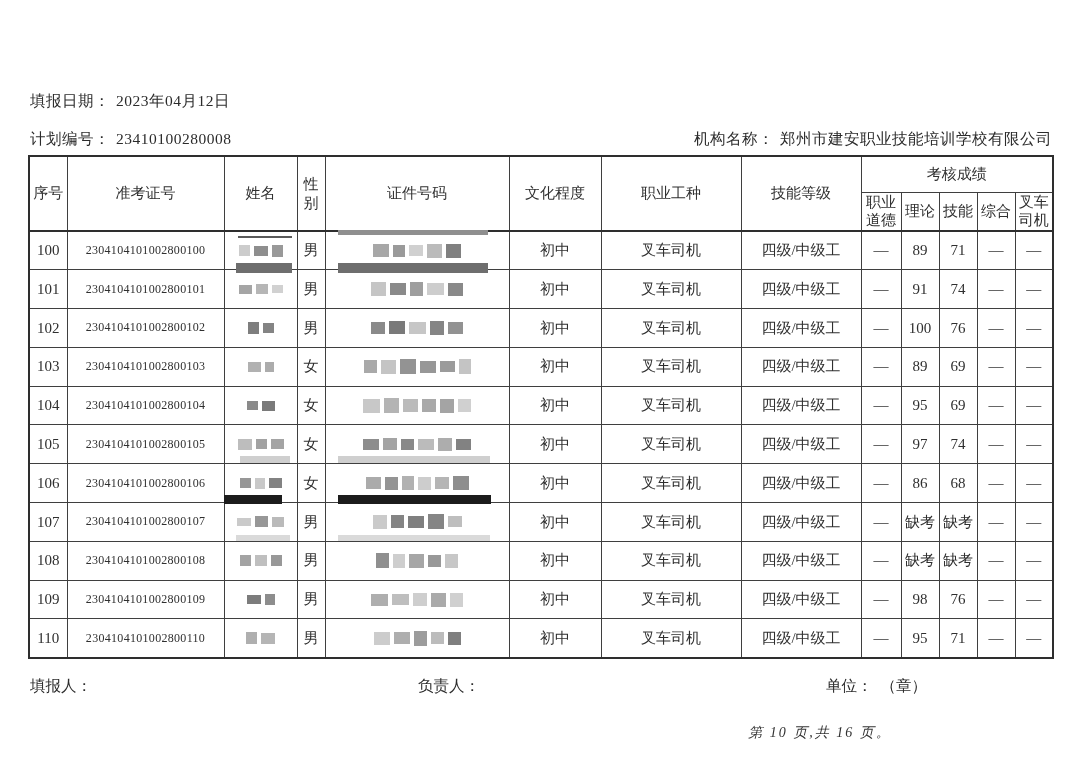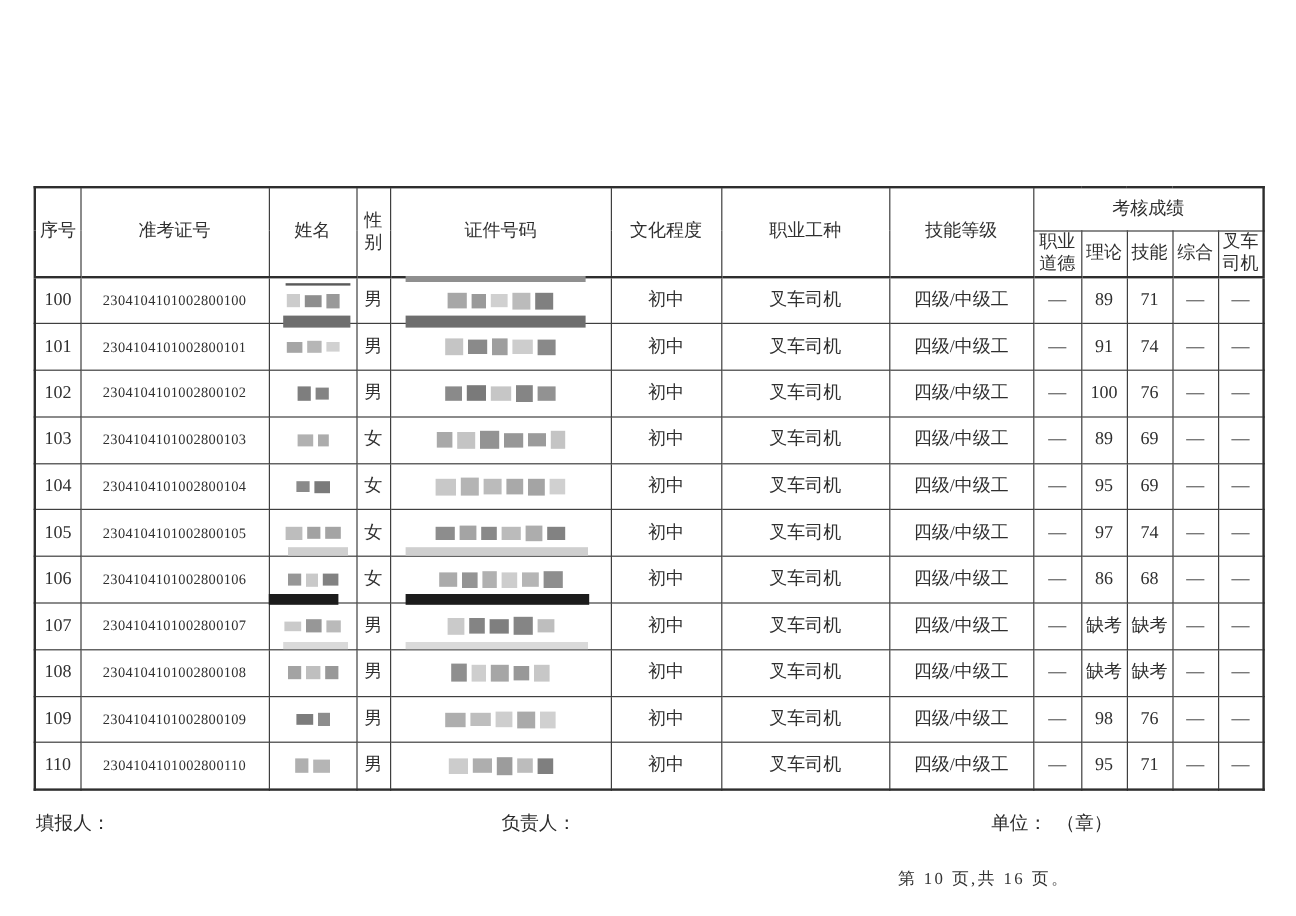--- a/index.html
+++ b/index.html
@@ -39,31 +39,42 @@
 
   .red-bar { position:absolute; pointer-events:none; }
 
   .footer-line { position:absolute; top:676px; left:0; width:1080px; font-size:15.5px; color:#2b2b2b; }
   .f-filler  { position:absolute; left:30px; }
   .f-manager { position:absolute; left:418px; }
   .f-unit    { position:absolute; left:826px; }
   .f-unit .seal { margin-left:8px; }
   .page-info { position:absolute; top:724px; left:0; width:100%; text-align:center;
                font-size:14px; color:#333; letter-spacing:2px; text-indent:560px; }
-  .page-info span { letter-spacing:2px; }
+  .page-info span { letter-spacing:2px;font-style:italic; }
 </style>
 </head>
 <body>
 
 <div class="doc" id="doc">
 
 
   <div class="meta-line meta-1">
+    <div class="meta-item">
+      <span class="meta-label">填报日期：</span><span>2023年04月12日</span>
+    </div>
   </div>
 
+  <div class="meta-line meta-2">
+    <div class="meta-item">
+      <span class="meta-label">计划编号：</span><span>23410100280008</span>
+    </div>
+    <div class="meta-item">
+      <span class="meta-label">机构名称：</span><span>郑州市建安职业技能培训学校有限公司</span>
+    </div>
+  </div>
 
   <table class="roster">
     <colgroup>
       <col style="width:38px">
         <col style="width:157px">
         <col style="width:73px">
       <col style="width:28px">
         <col style="width:184px">
         <col style="width:92px">
       <col style="width:140px">

